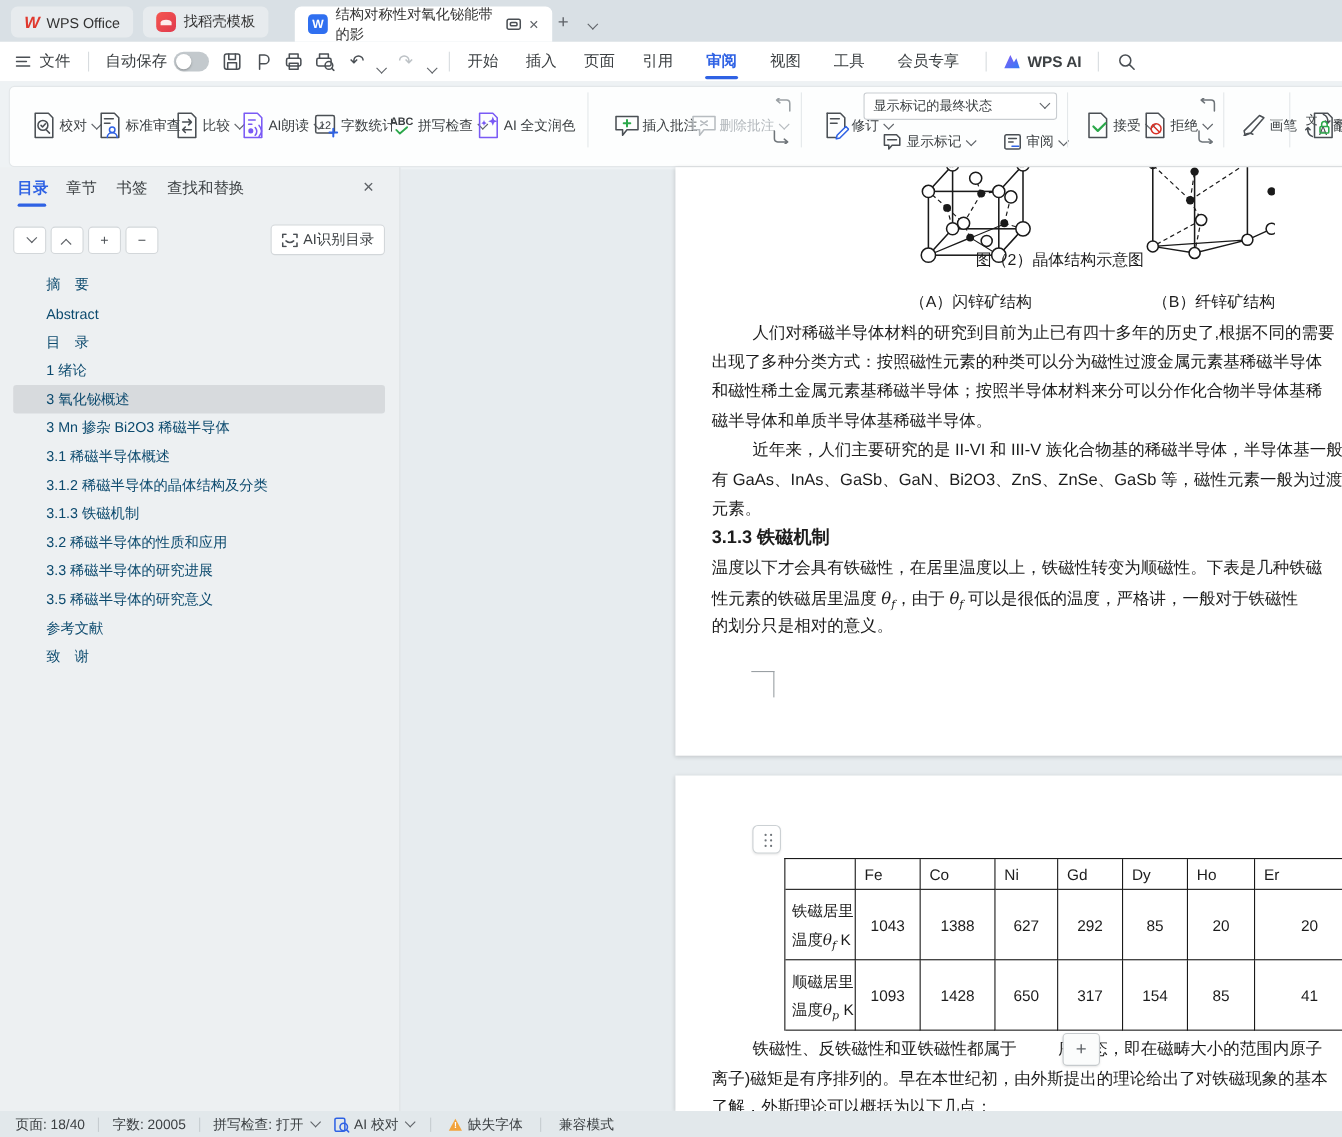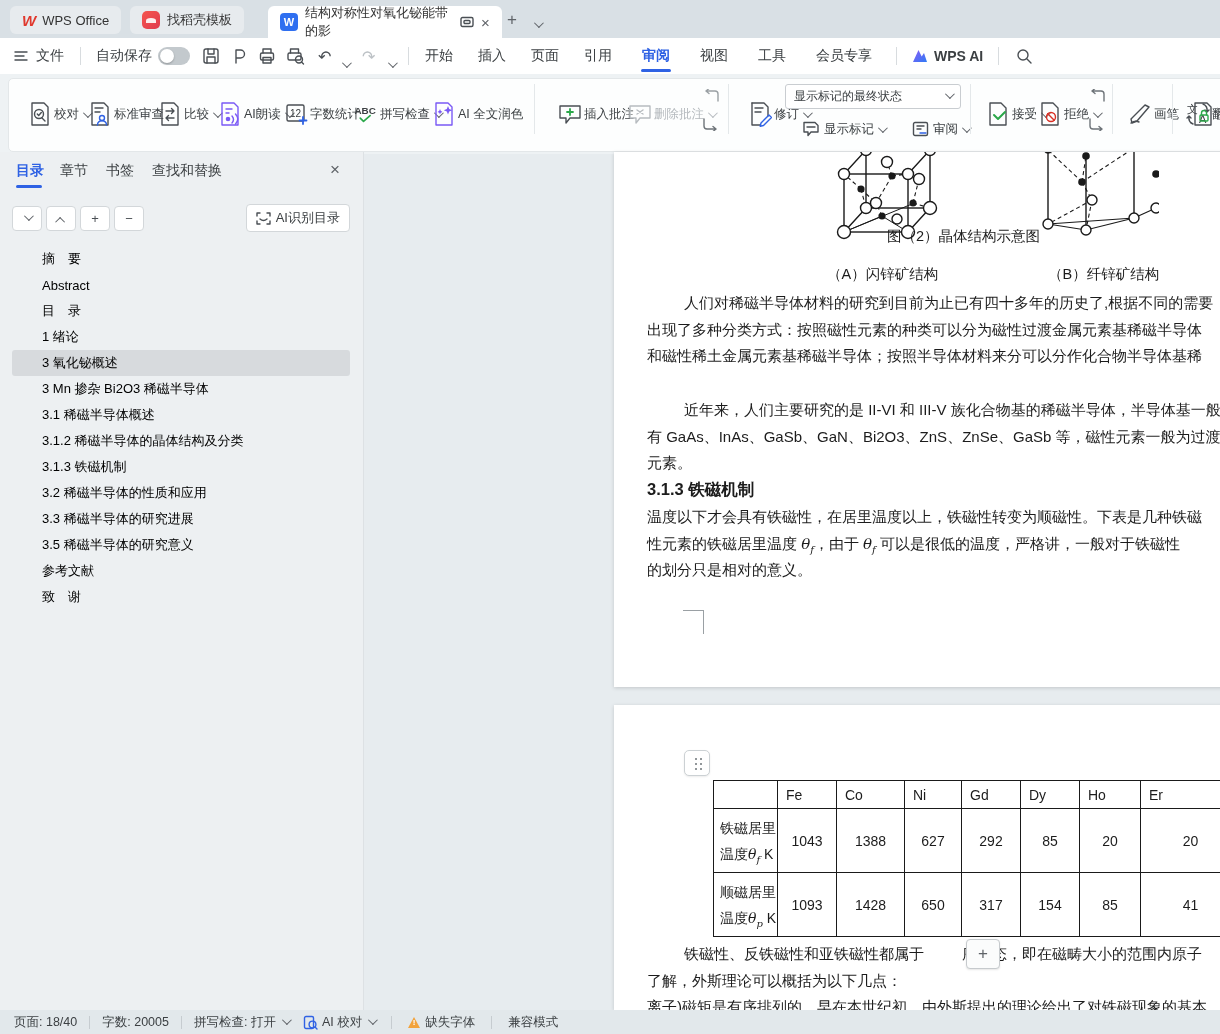--- a/index.html
+++ b/index.html
@@ -48,21 +48,21 @@
           display:flex;align-items:center;justify-content:space-between;padding:0 8px;font-size:12px;color:#3c4043}
   
   .sidebar{left:0;top:152px;width:363px;height:858px;background:#edf0f2;border-right:1px solid #dde1e4}
   .stab{position:absolute;top:10px;font-size:14px;color:#3c4043}
   .stab.active{color:#2f62e4;font-weight:bold}
   .sq-btn{position:absolute;top:54px;width:28px;height:23px;background:#fff;border:1px solid #d3d7da;border-radius:4px;
           display:flex;align-items:center;justify-content:center;font-size:13px;color:#4a4f54}
   .ai-cat{position:absolute;top:52px;right:13px;height:26px;background:#fff;border:1px solid #d3d7da;border-radius:4px;
           display:flex;align-items:center;gap:5px;padding:0 9px;font-size:13px;color:#3c4043}
   .tocitem{position:absolute;left:12px;width:338px;height:26px;display:flex;align-items:center;
-           padding-left:30px;font-size:13px;color:#000000;white-space:nowrap;box-sizing:border-box}
+           padding-left:30px;font-size:13px;color:#0c4a6e;white-space:nowrap;box-sizing:border-box}
   .tocitem.sel{background:#d7dadd;border-radius:3px}
   
   .page{background:#fff;box-shadow:0 1px 4px rgba(0,0,0,.16);overflow:hidden}
   .doctext{font-size:15px;color:#1c1c1c;white-space:nowrap;line-height:26.5px}
   .ln{height:26.5px}
   .ind{padding-left:37px}
   .wavy{text-decoration-style:wavy;text-decoration-color:#e8432f;
         text-decoration-thickness:1px;text-underline-offset:4px}
   .theta{font-family:"DejaVu Serif",serif;font-style:italic}
   .theta sub{font-size:10px}
@@ -561,20 +561,21 @@
   </svg>
 
   <div class="abs cap" style="left:273px;top:75px">图（2）晶体结构示意图</div>
   <div class="abs cap" style="left:213px;top:113px">（A）闪锌矿结构</div>
   <div class="abs cap" style="left:434px;top:113px">（B）纤锌矿结构</div>
 
   <div class="abs doctext" style="left:33px;top:138px">
     <div class="ln ind">人们对稀磁半导体材料的研究到目前为止已有四十多年的历史了,根据不同的需要</div>
     <div class="ln">出现了多种分类方式：按照磁性元素的种类可以分为磁性过渡金属元素基稀磁半导体</div>
     <div class="ln">和磁性稀土金属元素基稀磁半导体；按照半导体材料来分可以分作化合物半导体基稀</div>
+    <div class="ln">磁半导体和单质半导体基稀磁半导体。</div>
   </div>
 
   <div class="abs doctext" style="left:33px;top:245px">
     <div class="ln ind">近年来，人们主要研究的是 II-VI 和 III-V 族化合物基的稀磁半导体，半导体基一般</div>
     <div class="ln"><span>有 </span><span class="wavy">GaAs</span><span>、</span><span class="wavy">InAs</span><span>、</span><span class="wavy">GaSb</span><span>、</span><span class="wavy">GaN</span><span>、</span><span>Bi2O3</span><span>、</span><span class="wavy">ZnS</span><span>、</span><span class="wavy">ZnSe</span><span>、</span><span class="wavy">GaSb</span><span> 等，磁性元素一般为过渡金</span></div>
     <div class="ln">元素。</div>
   </div>
 
   <div class="abs doctext" style="left:33px;top:324px;font-size:16.5px;font-weight:bold">3.1.3 铁磁机制</div>
 
@@ -617,22 +618,22 @@
     <div class="tv">1428</div>
     <div class="tv">650</div>
     <div class="tv">317</div>
     <div class="tv">154</div>
     <div class="tv">85</div>
     <div class="tv">41</div>
   </div>
 
   <div class="abs doctext" style="left:33px;top:236px">
     <div class="ln ind"><span>铁磁性、反铁磁性和亚铁磁性都属于</span><span style="display:inline-block;width:38px"></span><span>序状态，即在磁畴大小的范围内原子</span></div>
+    <div class="ln">离子)磁矩是有序排列的。早在本世纪初，由外斯提出的理论给出了对铁磁现象的基本</div>
     <div class="ln">了解，外斯理论可以概括为以下几点：</div>
-    <div class="ln">离子)磁矩是有序排列的。早在本世纪初，由外斯提出的理论给出了对铁磁现象的基本</div>
   </div>
 
   <div class="plusbtn" style="left:352px;top:234px">+</div>
 </div>
 
 <div class="abs statusbar">
   <span style="margin-left:14px">页面: 18/40</span>
   <span class="sdiv"></span>
   <span>字数: 20005</span>
   <span class="sdiv"></span>

